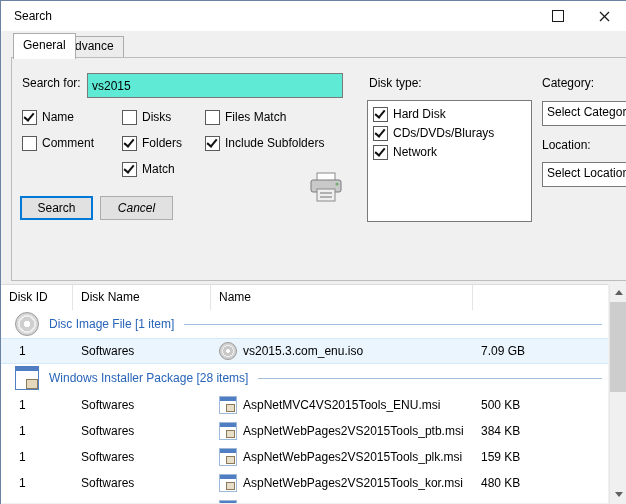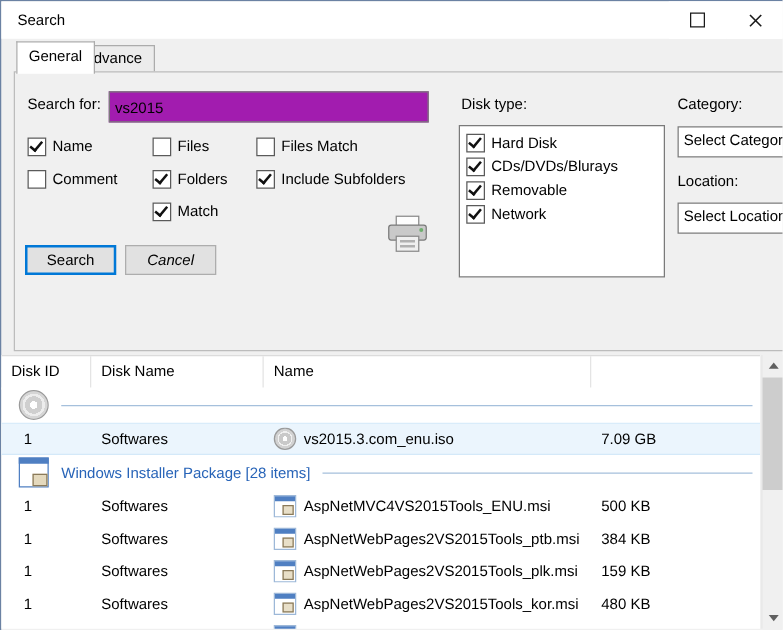--- a/index.html
+++ b/index.html
@@ -19,21 +19,21 @@
 
   
   .tab { position:absolute; top:35px; height:21px; line-height:19px; border:1px solid #acacac;
          background:#ececec; padding:0 9px; z-index:1; cursor:default; }
   .tab.checked { top:32px; height:25px; line-height:22px; background:#fff; border-bottom:0; z-index:3; }
   .tab-panel { position:absolute; left:10px; top:56px; width:640px; height:222px;
                border:1px solid #bcbcbc; background:#f0f0f0; z-index:2; }
 
   
   .flabel { position:absolute; white-space:nowrap; }
-  .text-input { position:absolute; height:23px; border:1px solid #7a7a7a; background:#a21caf;
+  .text-input { position:absolute; height:23px; border:1px solid #7a7a7a; background:#5eead4;
                 padding:0 4px; font:12px "Liberation Sans", sans-serif; }
   .combo { position:absolute; height:23px; background:#fff; border:1px solid #7a7a7a;
            line-height:21px; padding-left:4px; overflow:hidden; white-space:nowrap; }
   .btn { position:absolute; width:73px; height:24px; background:#e1e1e1; border:1px solid #adadad;
          font:12px "Liberation Sans", sans-serif; cursor:default; }
   .btn.primary { border:2px solid #0078d7; }
 
   .cb { position:absolute; display:flex; align-items:center; gap:5px; height:16px; white-space:nowrap; }
   .cbbox { width:13px; height:13px; flex:0 0 13px; background:#fff; border:1px solid #5a5a5a; position:relative; }
   .cbbox.checked::after { content:''; position:absolute; left:3px; top:0px; width:4px; height:8px;
@@ -117,21 +117,21 @@
 
     <span class="flabel" style="left:357px; top:18px;">Disk type:</span>
     <span class="flabel" style="left:530px; top:18px;">Category:</span>
 
     <label class="cb" style="left:10px; top:51px;">
       <span class="cbbox checked"></span>
       <span>Name</span>
     </label>
     <label class="cb" style="left:110px; top:51px;">
       <span class="cbbox"></span>
-      <span>Files</span>
+      <span>Disks</span>
     </label>
     <label class="cb" style="left:193px; top:51px;">
       <span class="cbbox"></span>
       <span>Files Match</span>
     </label>
     <label class="cb" style="left:10px; top:77px;">
       <span class="cbbox"></span>
       <span>Comment</span>
     </label>
     <label class="cb" style="left:110px; top:77px;">
@@ -151,24 +151,20 @@
       <label class="cb disk-item">
         <span class="cbbox checked"></span>
         <span>Hard Disk</span>
       </label>
       <label class="cb disk-item">
         <span class="cbbox checked"></span>
         <span>CDs/DVDs/Blurays</span>
       </label>
       <label class="cb disk-item">
         <span class="cbbox checked"></span>
-        <span>Removable</span>
-      </label>
-      <label class="cb disk-item">
-        <span class="cbbox checked"></span>
         <span>Network</span>
       </label>
     </div>
 
     <div class="combo" style="left:530px; top:43px; width:110px;">Select Category</div>
     <span class="flabel" style="left:530px; top:80px;">Location:</span>
     <div class="combo" style="left:530px; top:104px; width:110px;">Select Location</div>
 
     <button class="btn primary" style="left:8px; top:138px;">Search</button>
     <button class="btn" style="left:88px; top:138px;font-style:italic;">Cancel</button>
@@ -186,20 +182,21 @@
   <div class="results-header">
     <span class="hcell">Disk ID</span>
     <span class="hcell">Disk Name</span>
     <span class="hcell">Name</span>
   </div>
 
   <div class="results-body">
 
   <div class="group-header">
         <span class="gi icon-disc-image"></span>
+        <span class="glabel">Disc Image File [1 item]</span>
         <span class="gline"></span>
       </div>
       <div class="row selected">
         <span class="cell">1</span>
         <span class="cell">Softwares</span>
         <span class="cell name-cell">
           <span class="fi icon-iso"></span>
           <span>vs2015.3.com_enu.iso</span>
         </span>
         <span class="cell">7.09 GB</span>

